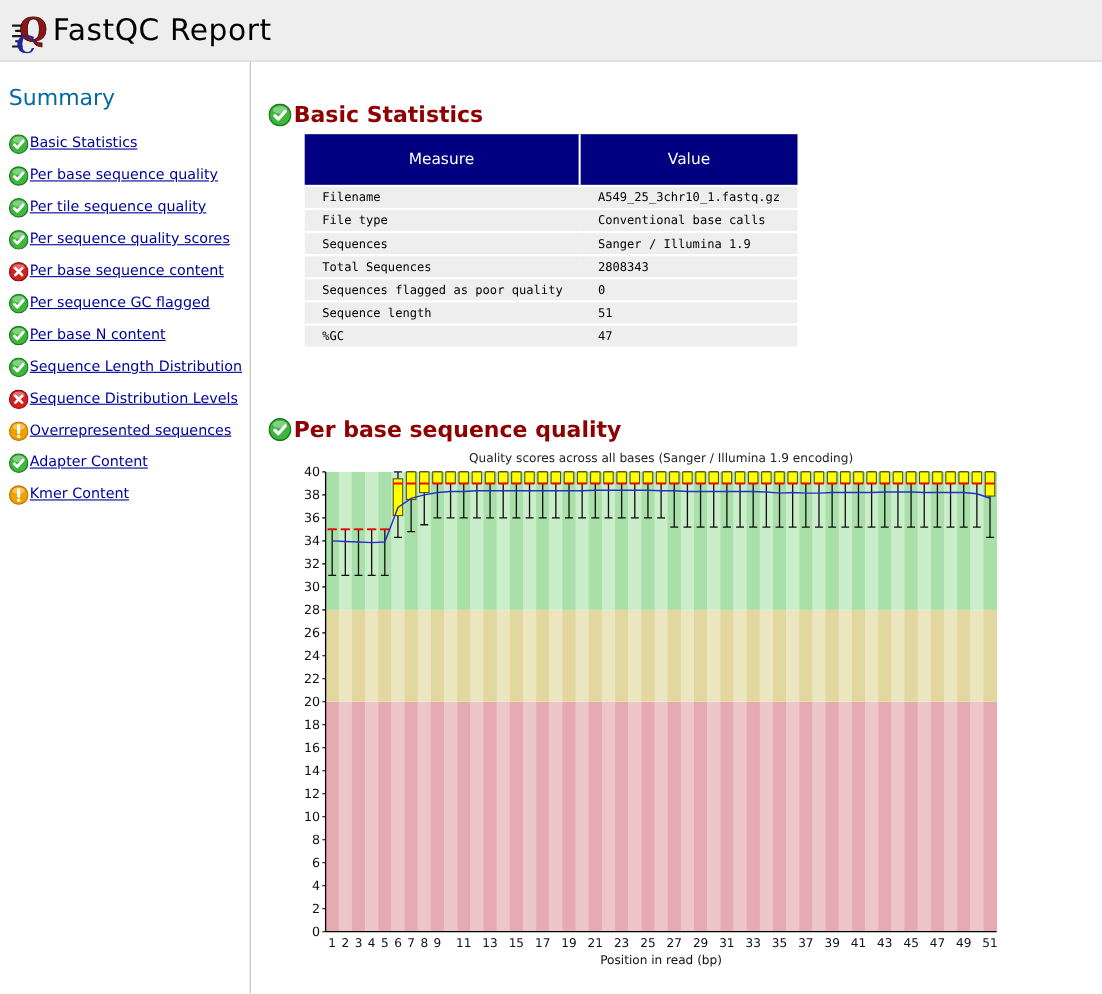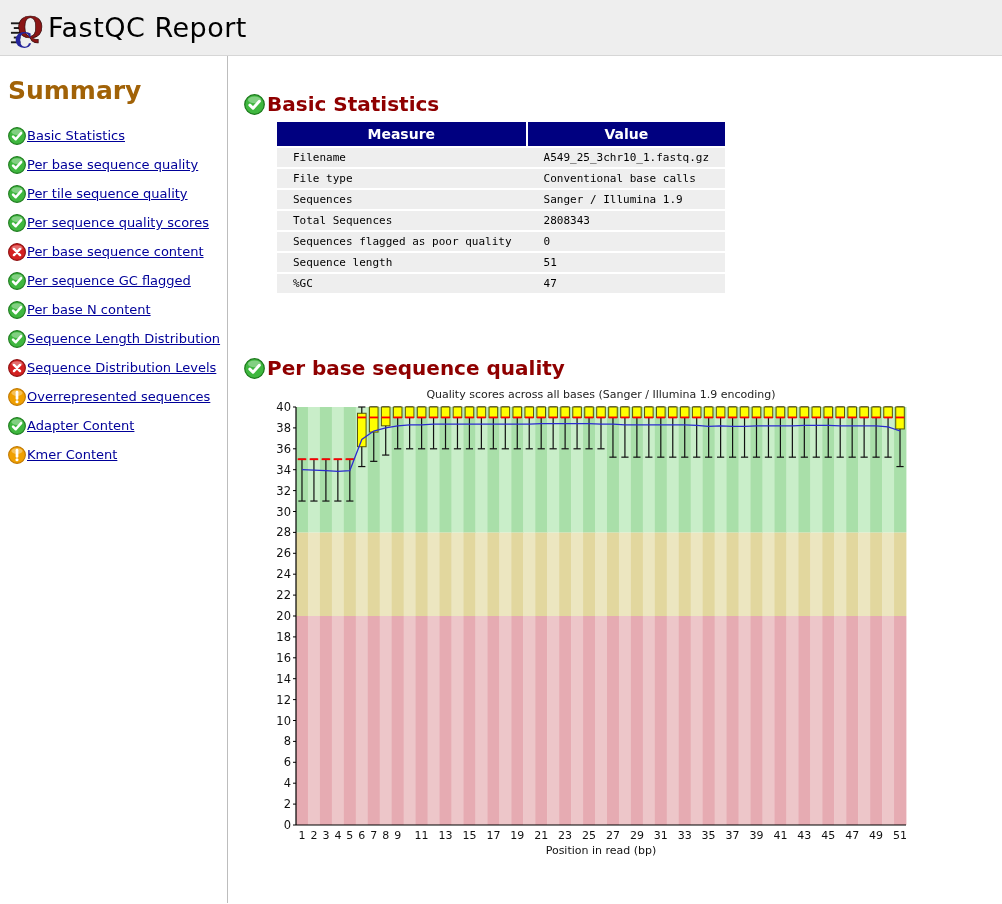--- a/index.html
+++ b/index.html
@@ -14,21 +14,21 @@
     height:56px; background:#eeeeee; border-bottom:1px solid #d6d6d6;
     display:flex; align-items:center; padding:0 10px;
   }
   .logo { width:38px; height:42px; margin:2px 0 0 0; flex:0 0 auto; }
   .page-title { font-size:27px; font-weight:normal; margin:0 0 0 0; letter-spacing:0.5px; }
   .layout { display:flex; height:847px; }
   .sidebar {
     width:228px; flex:0 0 228px; border-right:1px solid #bdbdbd;
     padding:10px 0 0 8px;
   }
-  .summary-heading { color:#a16207; font-size:25px; font-weight:bold; margin:10px 0 16px 0; }
+  .summary-heading { color:#0369a1; font-size:20px; font-weight:normal; margin:10px 0 16px 0; }
   .summary-list { list-style:none; margin:0; padding:0; }
   .summary-list li { height:29px; display:flex; align-items:center; }
   .summary-list a {
     color:#000099; font-size:13px; text-decoration:underline; margin-left:1px;
   }
   .status-icon { display:inline-block; line-height:0; flex:0 0 auto; }
   .main { flex:1 1 auto; padding:0 0 0 16px; }
   .section { margin:0; }
   .section-head { display:flex; align-items:flex-start; margin:0; }
   .section-head .status-icon { margin-top:1px; }
@@ -37,22 +37,22 @@
   .section-quality { margin-top:62px; }
   .stats-table {
     border-collapse:separate; border-spacing:0 2px;
     margin:5px 0 0 33px;
     font-family:"DejaVu Sans Mono","Liberation Mono",monospace;
     font-size:11px;
   }
   .stats-table th {
     background:#000080; color:#ffffff;
     font-family:"DejaVu Sans","Liberation Sans",sans-serif;
-    font-size:14px; font-weight:bold; text-align:center;
-    padding:4px 6px; height:18px;
+    font-size:14px; font-weight:normal; text-align:center;
+    padding:15px 6px; height:18px;
   }
   .stats-table th.col-measure { width:208px; border-right:2px solid #ffffff; }
   .stats-table th.col-value   { width:162px; }
   .stats-table td {
     background:#eeeeee; padding:3px 16px; height:17px;
     white-space:nowrap;
   }
   .chart-wrap { margin:6px 0 0 22px; }
   .chart-wrap svg { display:block; }
 </style>

